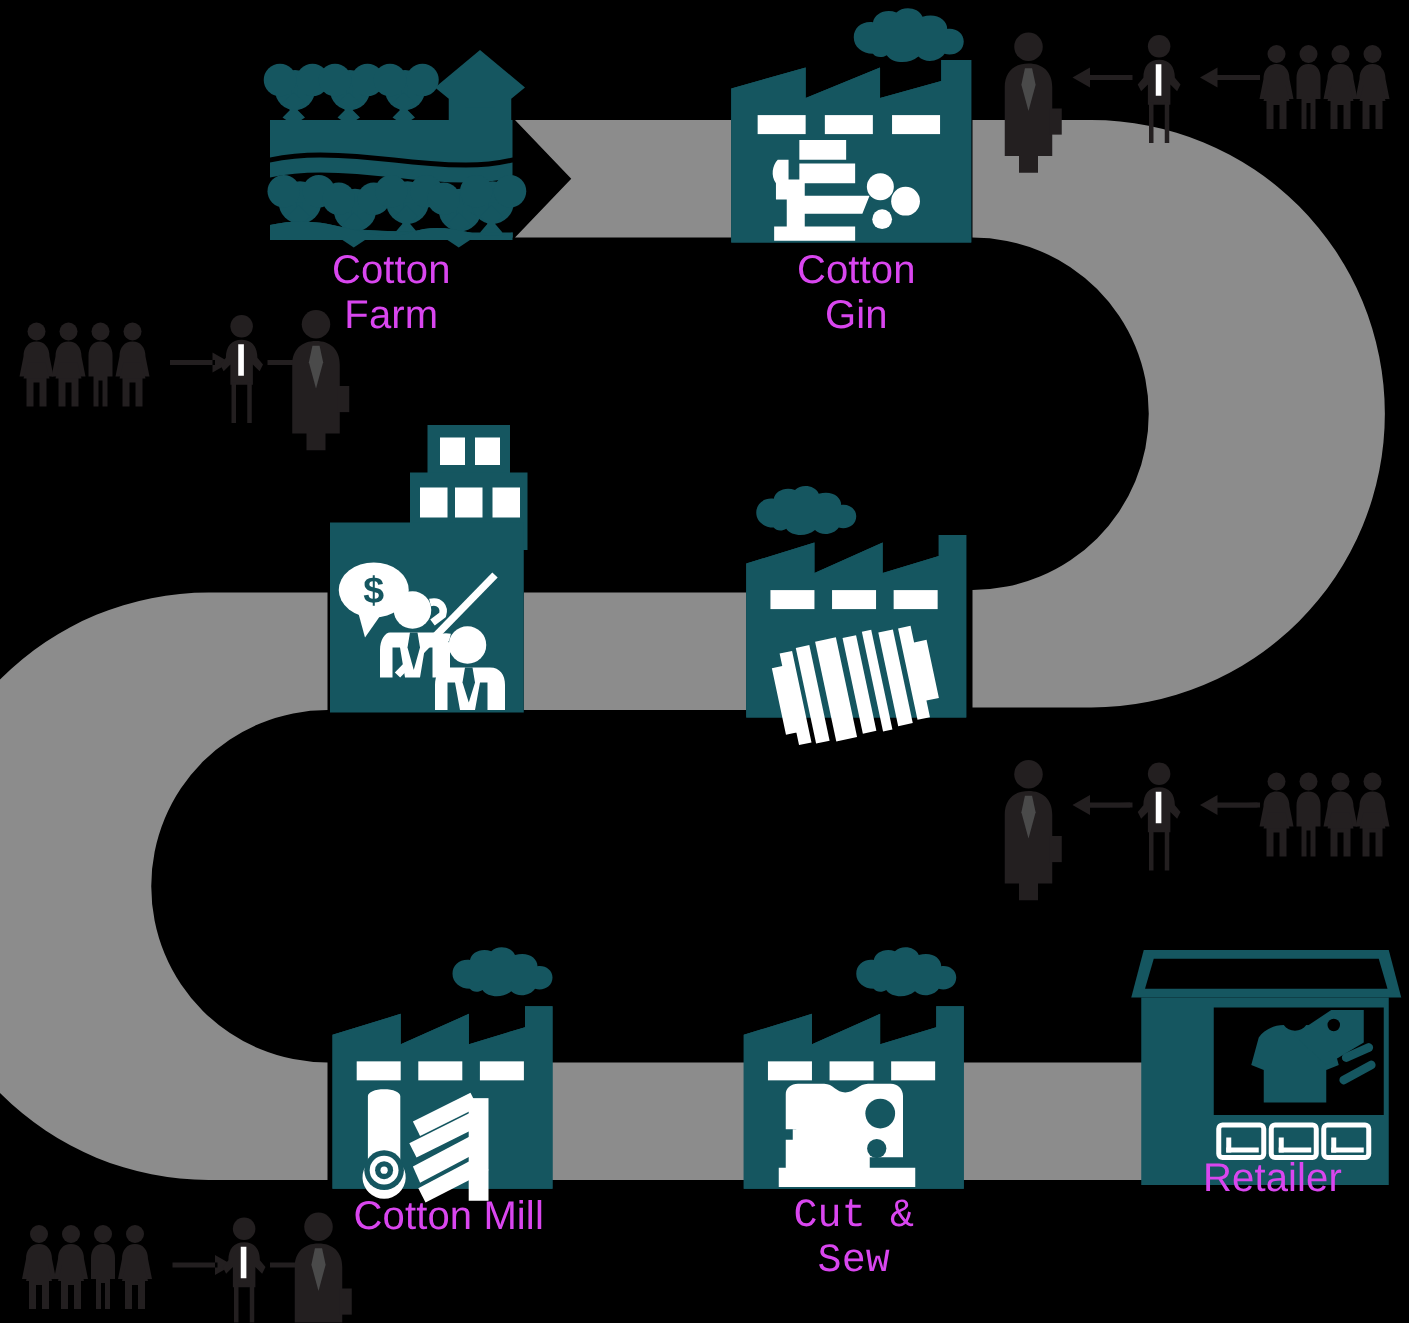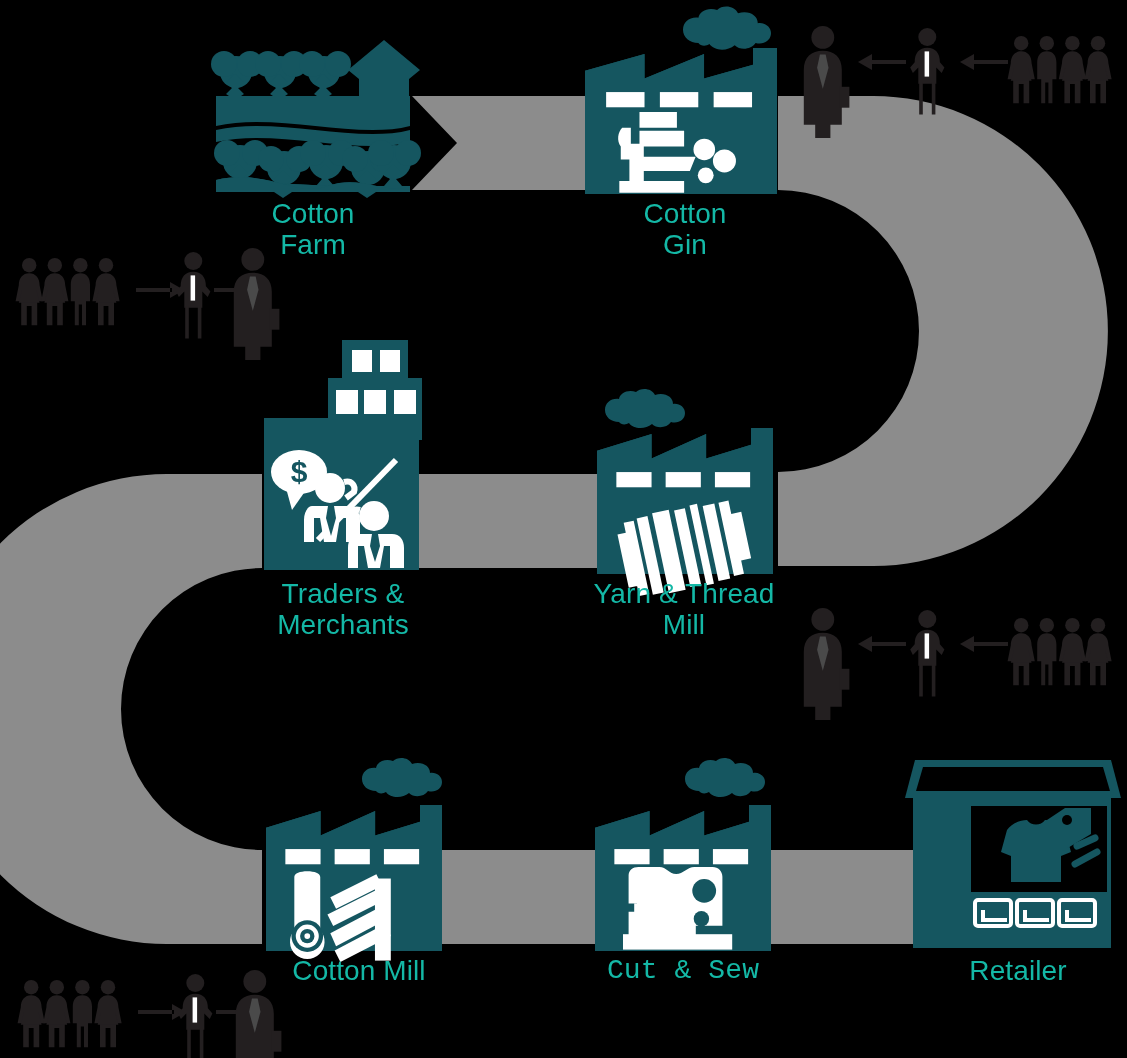--- a/index.html
+++ b/index.html
@@ -1,21 +1,21 @@
 <!DOCTYPE html>
 <html><head>
 <meta charset="utf-8">
 <title>Cotton Supply Chain Diagram</title>
 <style>
   html,body{margin:0;padding:0;background:#000;}
   body{width:1127px;height:1058px;position:relative;overflow:hidden;
        font-family:"Liberation Sans","DejaVu Sans",sans-serif;}
   #stage{position:absolute;left:0;top:0;width:1127px;height:1058px;background:#000;}
   #stage svg{position:absolute;left:0;top:0;width:1127px;height:1058px;display:block;}
-  .node-label{position:absolute;text-align:center;color:#14b8a6;font-size:28px;
+  .node-label{position:absolute;text-align:center;color:#d946ef;font-size:32px;
               line-height:1.12;font-weight:400;letter-spacing:.1px;white-space:pre-line;}
 </style>
 </head>
 <body>
 
 <div id="stage">
 
   <svg viewBox="0 0 1127 1058" xmlns="http://www.w3.org/2000/svg">
 
     <defs>
@@ -461,25 +461,21 @@
     </g>
 
   </svg>
 
   <div class="node-label" style="left:232px;top:198px;width:162px;">Cotton
 Farm</div>
 
   <div class="node-label" style="left:600px;top:198px;width:170px;">Cotton
 Gin</div>
 
-  <div class="node-label" style="left:250px;top:578px;width:186px;">Traders &amp;
-Merchants</div>
-
-  <div class="node-label" style="left:586px;top:578px;width:196px;">Yarn &amp; Thread
-Mill</div>
+
 
   <div class="node-label" style="left:276px;top:955px;width:166px;">Cotton Mill</div>
 
   <div class="node-label" style="left:600px;top:955px;width:166px;font-family:Liberation Mono, monospace;">Cut &amp; Sew</div>
 
-  <div class="node-label" style="left:940px;top:955px;width:156px;">Retailer</div>
+  <div class="node-label" style="left:940px;top:925px;width:156px;">Retailer</div>
 
 </div>
 
 </body></html>

